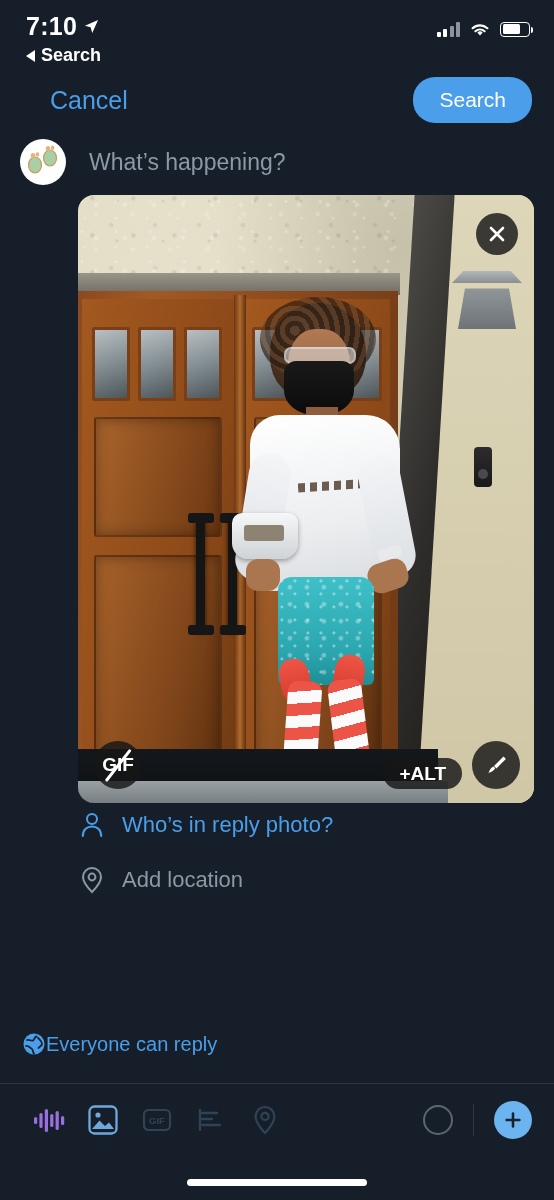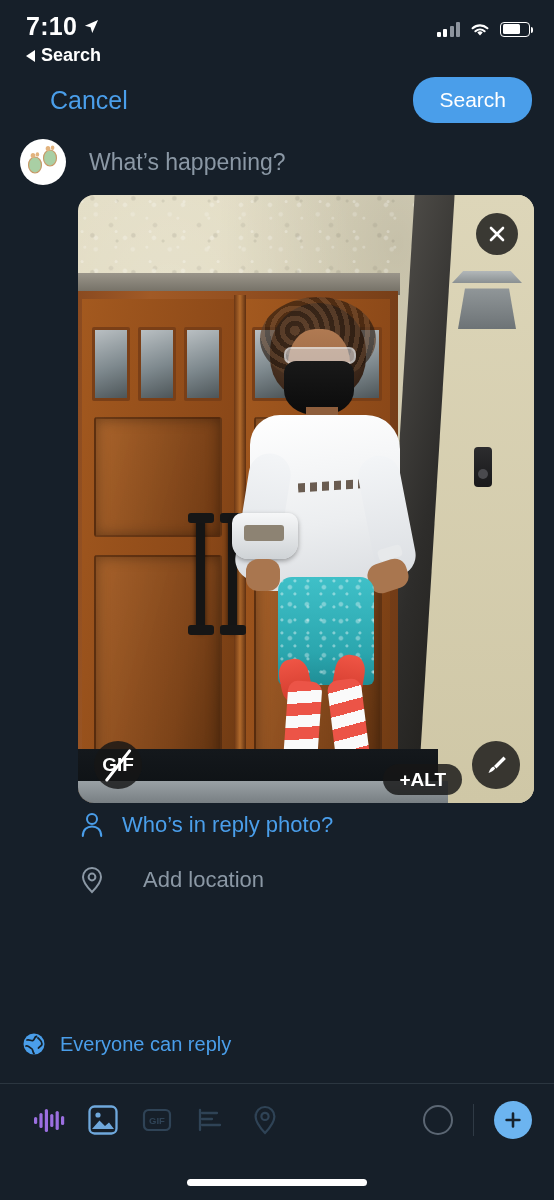--- a/index.html
+++ b/index.html
@@ -225,35 +225,35 @@
   .ov-btn {
     position:absolute; border-radius:50%; background:rgba(22,22,22,.82);
     display:flex; align-items:center; justify-content:center; cursor:pointer; color:#fff;
   }
   .ov-close { top:18px; right:16px; width:42px; height:42px; font-size:23px; }
   .ov-gif   { bottom:14px; left:16px; width:48px; height:48px; font-size:19px; font-weight:bold; }
   .ov-gif .slash {
     position:absolute; width:40px; height:2.5px; background:#fff; transform:rotate(-52deg); border-radius:2px;
   }
   .ov-alt {
-    bottom:8px; right:72px; width:auto; height:31px; border-radius:22px;
+    bottom:14px; right:72px; width:auto; height:31px; border-radius:22px;
     padding:8px 16px; font-size:19px; font-weight:bold;
   }
   .ov-edit  { bottom:14px; right:14px; width:48px; height:48px; }
 
   
   .opt-row { position:absolute; left:80px; display:flex; align-items:center; gap:18px; cursor:pointer; }
   .opt-row .lbl { font-size:22px; }
   .opt-who { top:812px; }
   .opt-who .lbl { color:#4a9eea; }
   .opt-loc { top:866px; }
-  .opt-loc .lbl { color:#8b98a5;margin-left:21px; }
-
-  
-  .reply-row { position:absolute; left:22px; top:1032px; display:flex; align-items:center; gap:14px; cursor:pointer; }
+  .opt-loc .lbl { color:#8b98a5; }
+
+  
+  .reply-row { position:absolute; left:22px; top:1032px; display:flex; align-items:center; cursor:pointer; }
   .reply-row .lbl { color:#4a9eea; font-size:20px; }
 
   
   .tb-divider { position:absolute; left:0; right:0; top:1083px; height:1px; background:#2b3640; }
   .toolbar { position:absolute; left:0; right:0; top:1084px; height:72px; display:flex; align-items:center; padding:0 22px; }
   .tb-item { width:54px; height:54px; display:flex; align-items:center; justify-content:center; cursor:pointer; }
   .tb-spacer { flex:1; }
   .count-ring { width:30px; height:30px; border-radius:50%; border:2.5px solid #5b6673; }
   .tb-sep { width:1px; height:32px; background:#2f3a45; margin:0 20px; }
   .add-btn {

